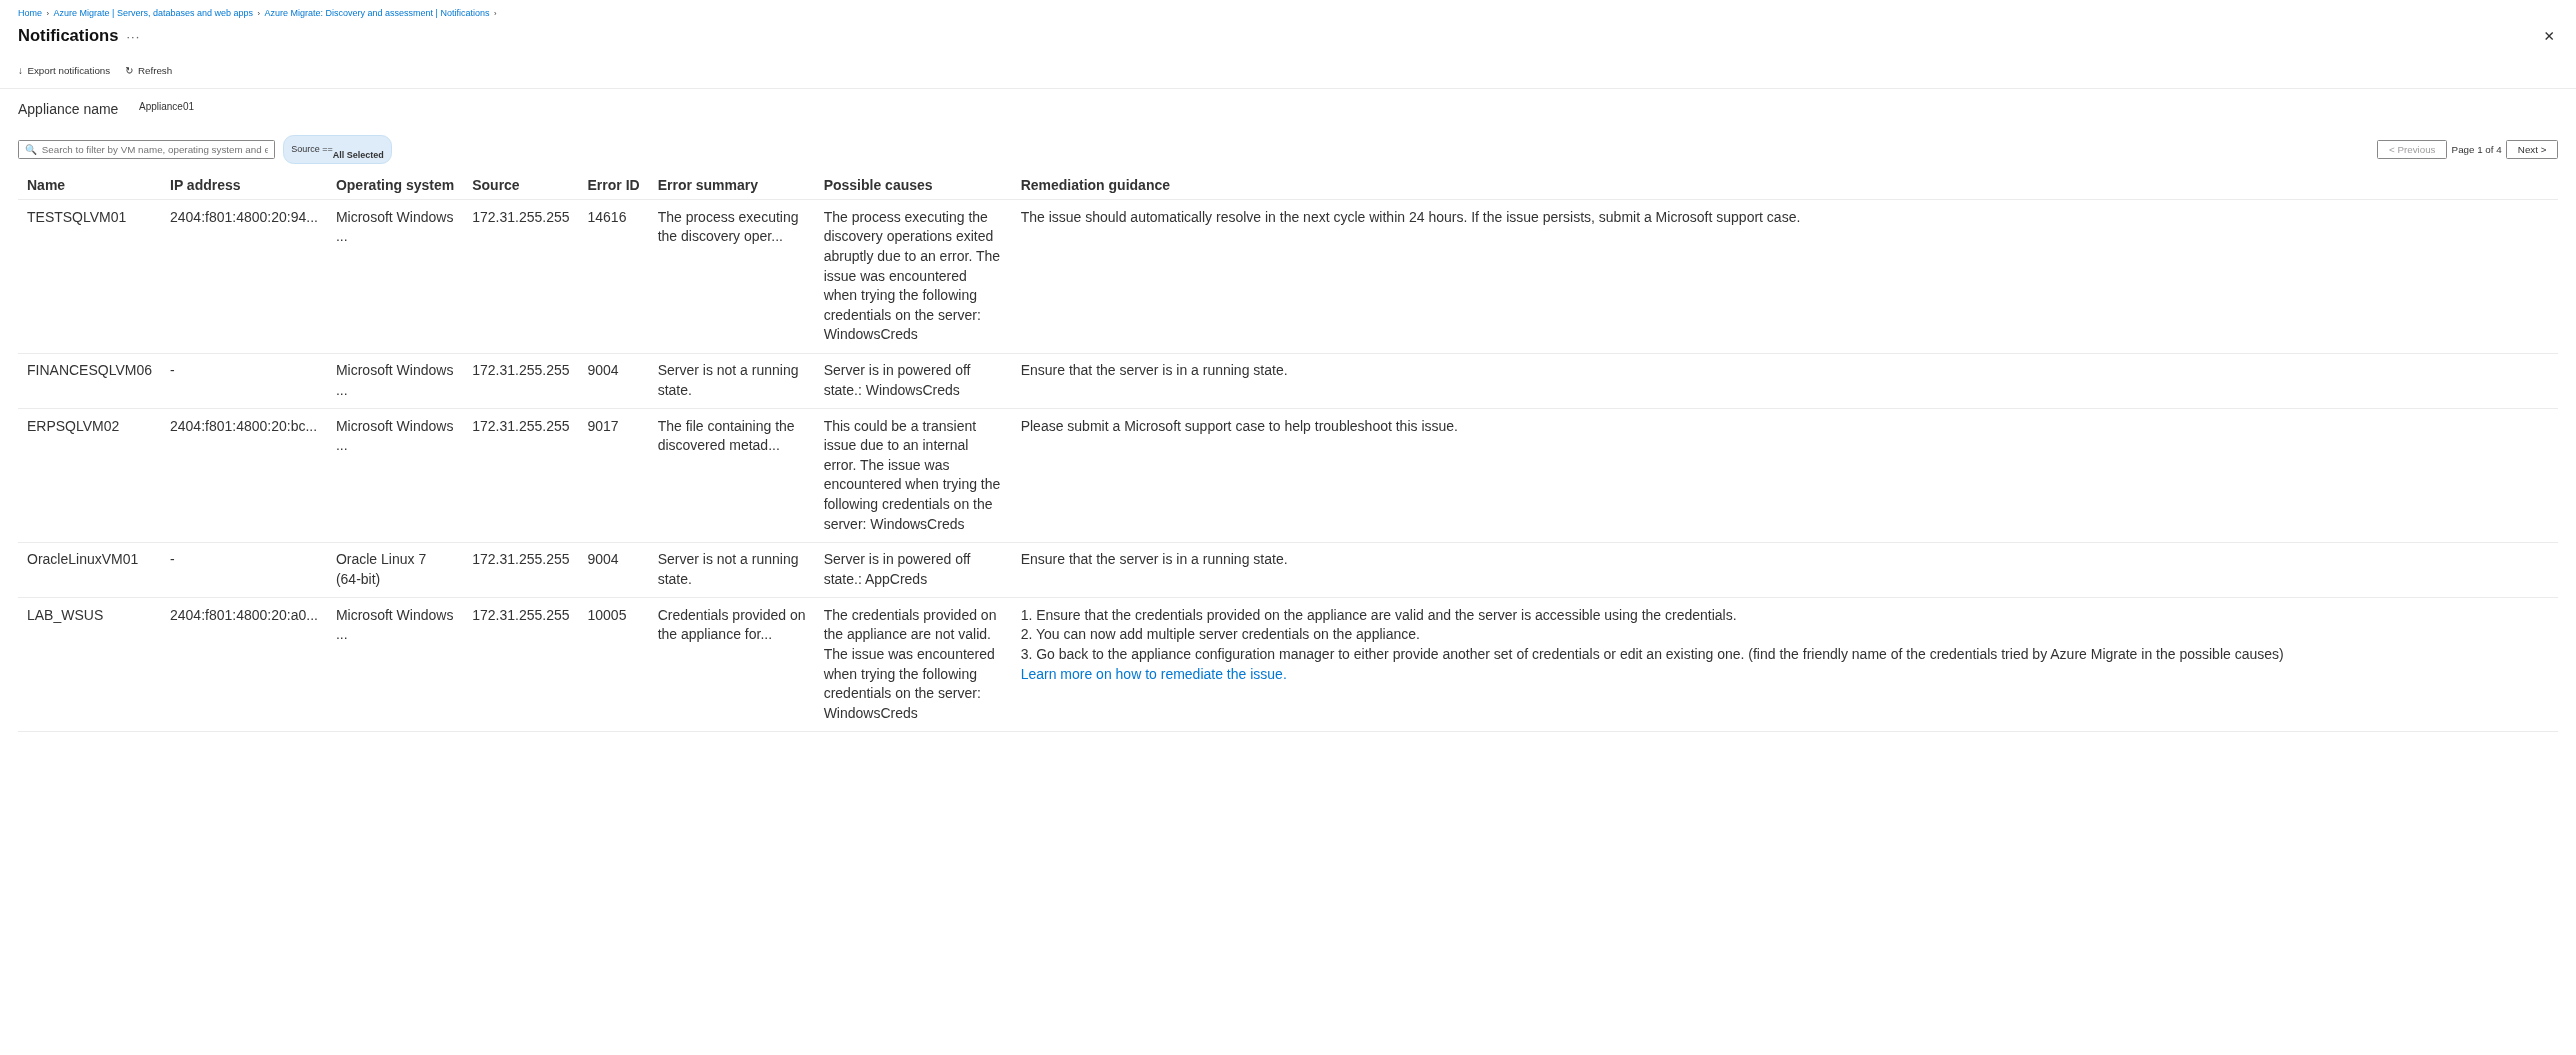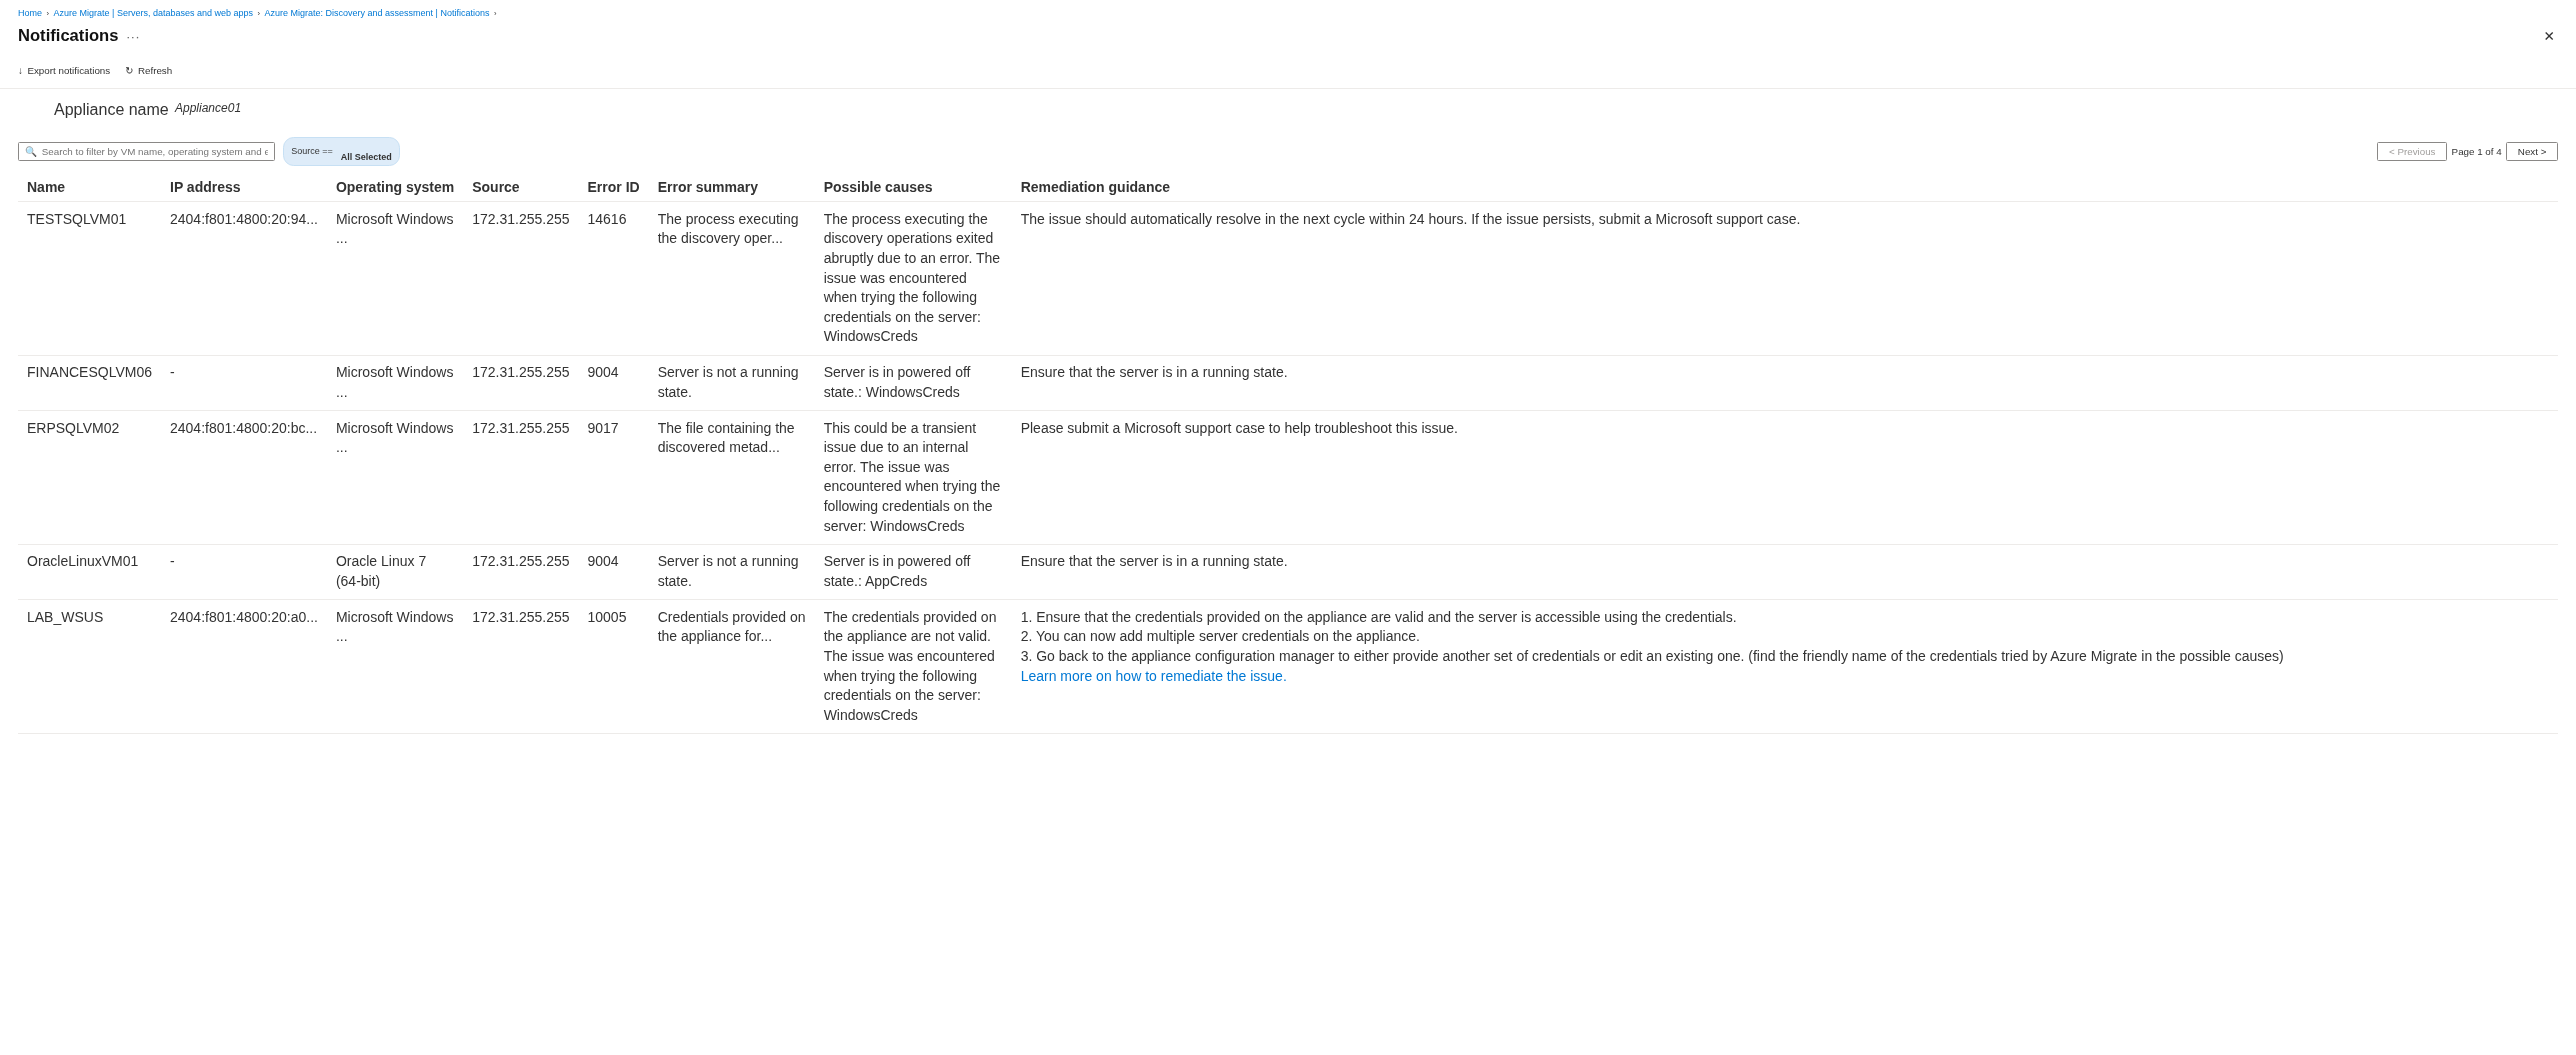--- a/index.html
+++ b/index.html
@@ -31,41 +31,41 @@
     .toolbar-btn {
       display: flex; align-items: center; gap: 4.5px;
       background: none; border: none; color: #333;
       font-size: 9.8px; cursor: pointer; padding: 3px 0;
     }
 
     .meta-section {
       padding: 12px 18px 9px;
     }
     .meta-row { display: flex; gap: 0; margin-bottom: 3px; }
-    .meta-label { width: 121px; color: #333; font-size: 16px; margin-left: 36px; }
-    .meta-value { color: #333; font-size: 12px; font-style: italic; }
+    .meta-label { width: 121px; color: #333; font-size: 14px; }
+    .meta-value { color: #333; font-size: 10px; }
 
     .filter-bar {
       display: flex; align-items: center; justify-content: space-between;
       padding: 6px 18px 7.6px;
     }
     .filter-left { display: flex; align-items: center; gap: 7.6px; }
     .search-box {
       display: flex; align-items: center;
       border: 0.8px solid #8a8886; border-radius: 1.5px;
       padding: 3px 6px; gap: 4.5px; width: 257px;
       background: #fff;
     }
     .search-icon { color: #605e5c; font-size: 9.8px; }
     .search-input {
       border: none; outline: none; font-size: 9.8px; color: #333;
       width: 100%; background: transparent;
     }
     .filter-badge {
-      display: flex; align-items: center; gap: 8px;
+      display: flex; align-items: center; gap: 0;
       background: #deecf9; border: 0.8px solid #c7e0f4;
       border-radius: 10.6px; padding: 2.3px 7.6px;
       font-size: 9px; color: #333;
     }
     .filter-badge strong { font-weight: 600; margin-top: 12px; }
 
     .pagination {
       display: flex; align-items: center; gap: 4.5px;
     }
     .page-info { font-size: 9.8px; color: #333; white-space: nowrap; }

